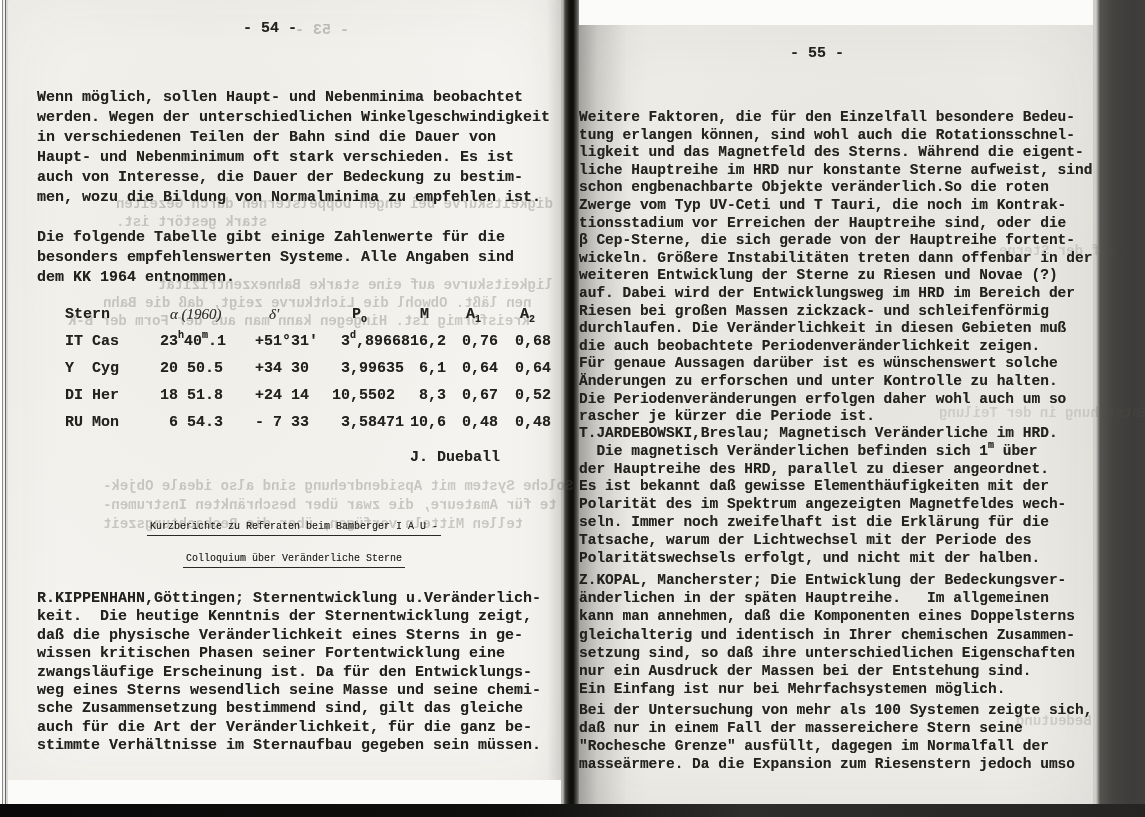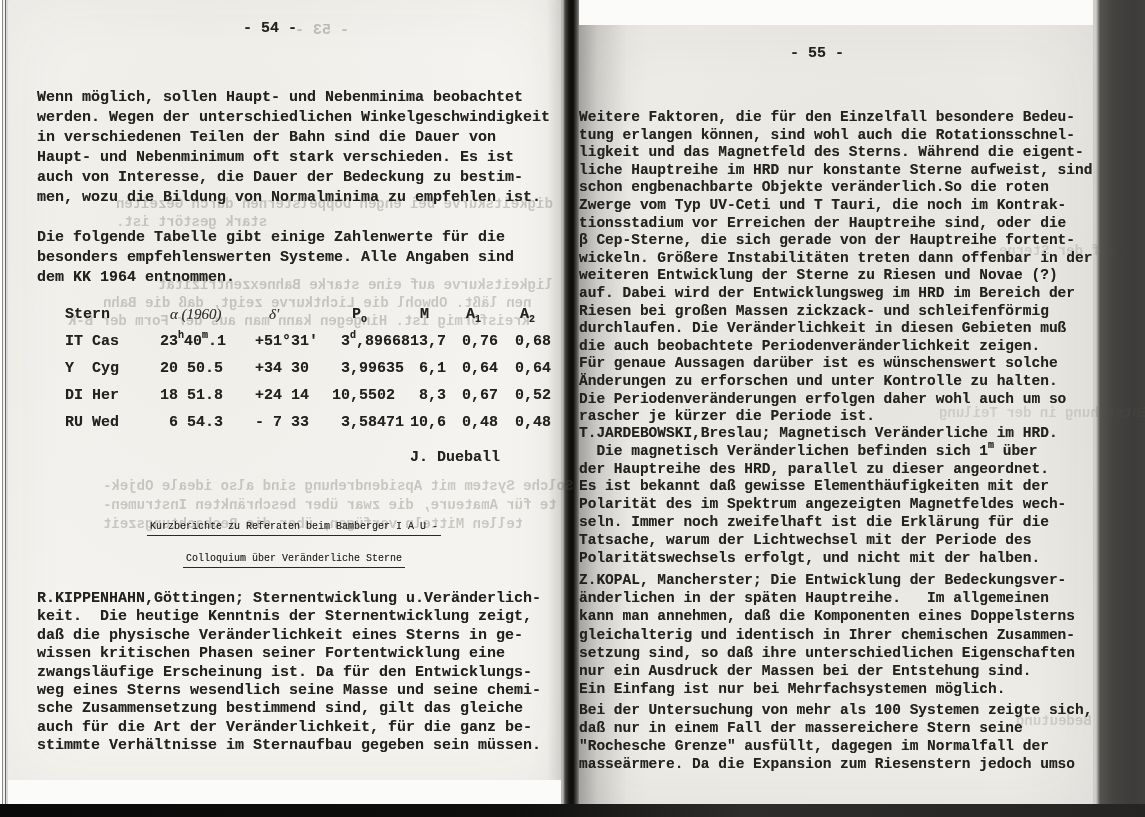--- a/index.html
+++ b/index.html
@@ -113,41 +113,41 @@
     <div class="hw pl14">δ'</div>
     <div class="pl20">P<sub>o</sub></div>
     <div class="pl10">M</div>
     <div class="pl4">A<sub>1</sub></div>
     <div class="pl5">A<sub>2</sub></div>
 
     <div>IT Cas</div>
     <div>23<sup>h</sup>40<sup>m</sup>.1</div>
     <div>+51°31'</div>
     <div> 3<sup>d</sup>,89668</div>
-    <div>13,7</div>
+    <div>16,2</div>
     <div>0,76</div>
     <div>0,68</div>
 
     <div>Y  Cyg</div>
     <div>20 50.5</div>
     <div>+34 30</div>
     <div> 3,99635</div>
     <div> 6,1</div>
     <div>0,64</div>
     <div>0,64</div>
 
     <div>DI Her</div>
     <div>18 51.8</div>
     <div>+24 14</div>
     <div>10,5502</div>
     <div> 8,3</div>
     <div>0,67</div>
     <div>0,52</div>
 
-    <div>RU Wed</div>
+    <div>RU Mon</div>
     <div> 6 54.3</div>
     <div>- 7 33</div>
     <div> 3,58471</div>
     <div>10,6</div>
     <div>0,48</div>
     <div>0,48</div>
   </div>
 
   <div class="txt lp-txt" style="left:382px; top:448px;margin-left:20px;">J. Dueball</div>
 

